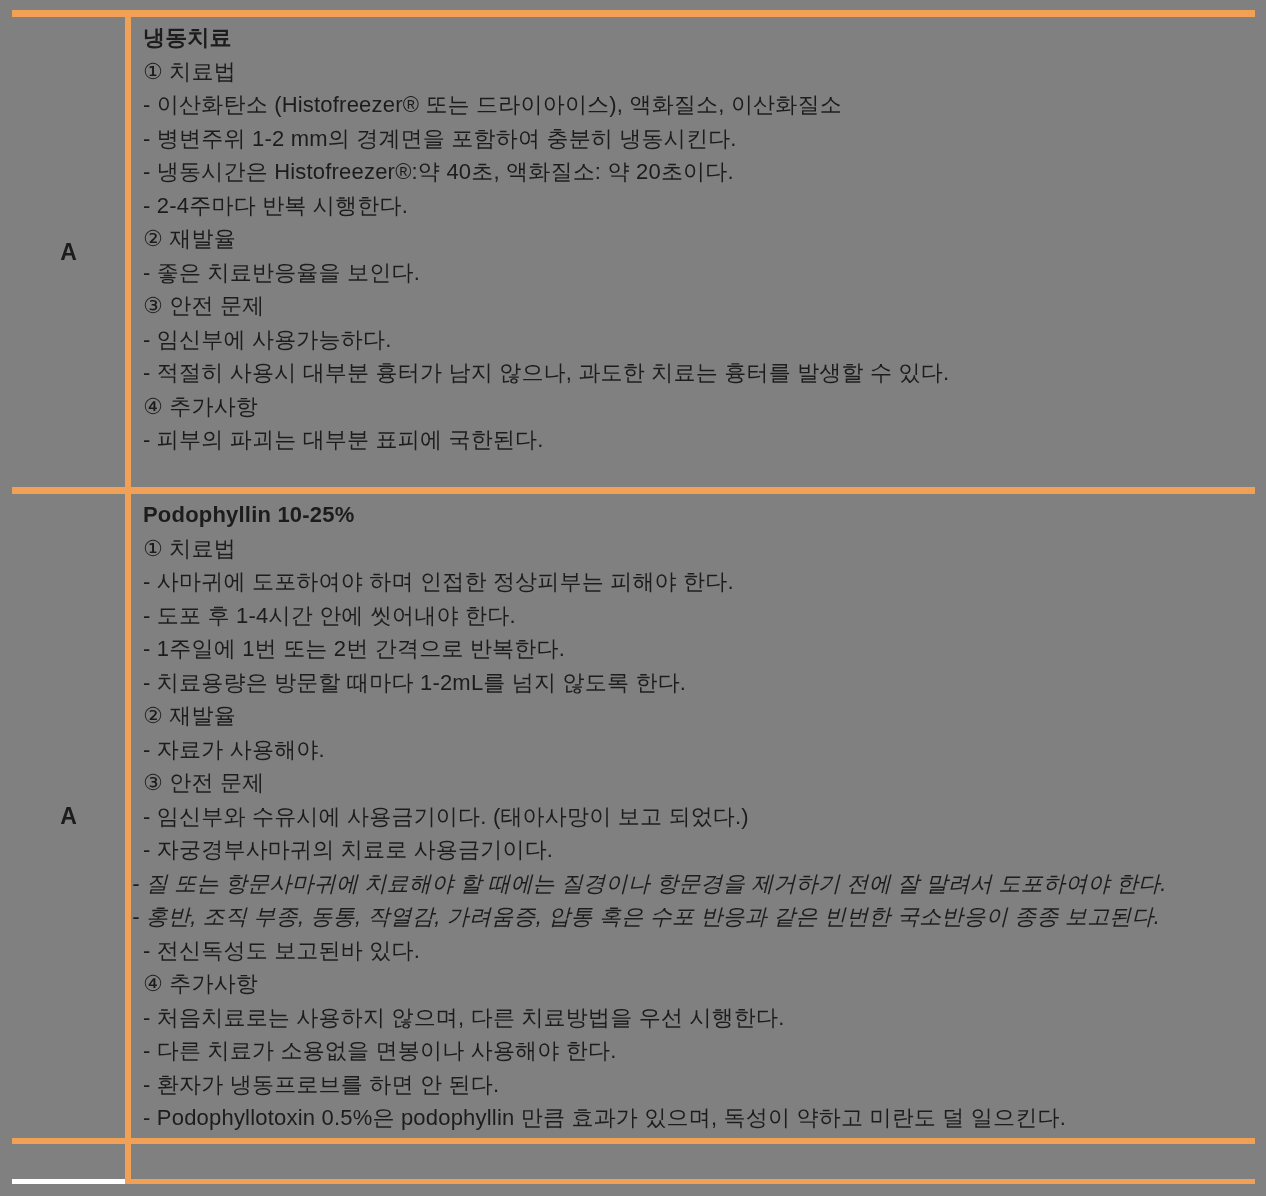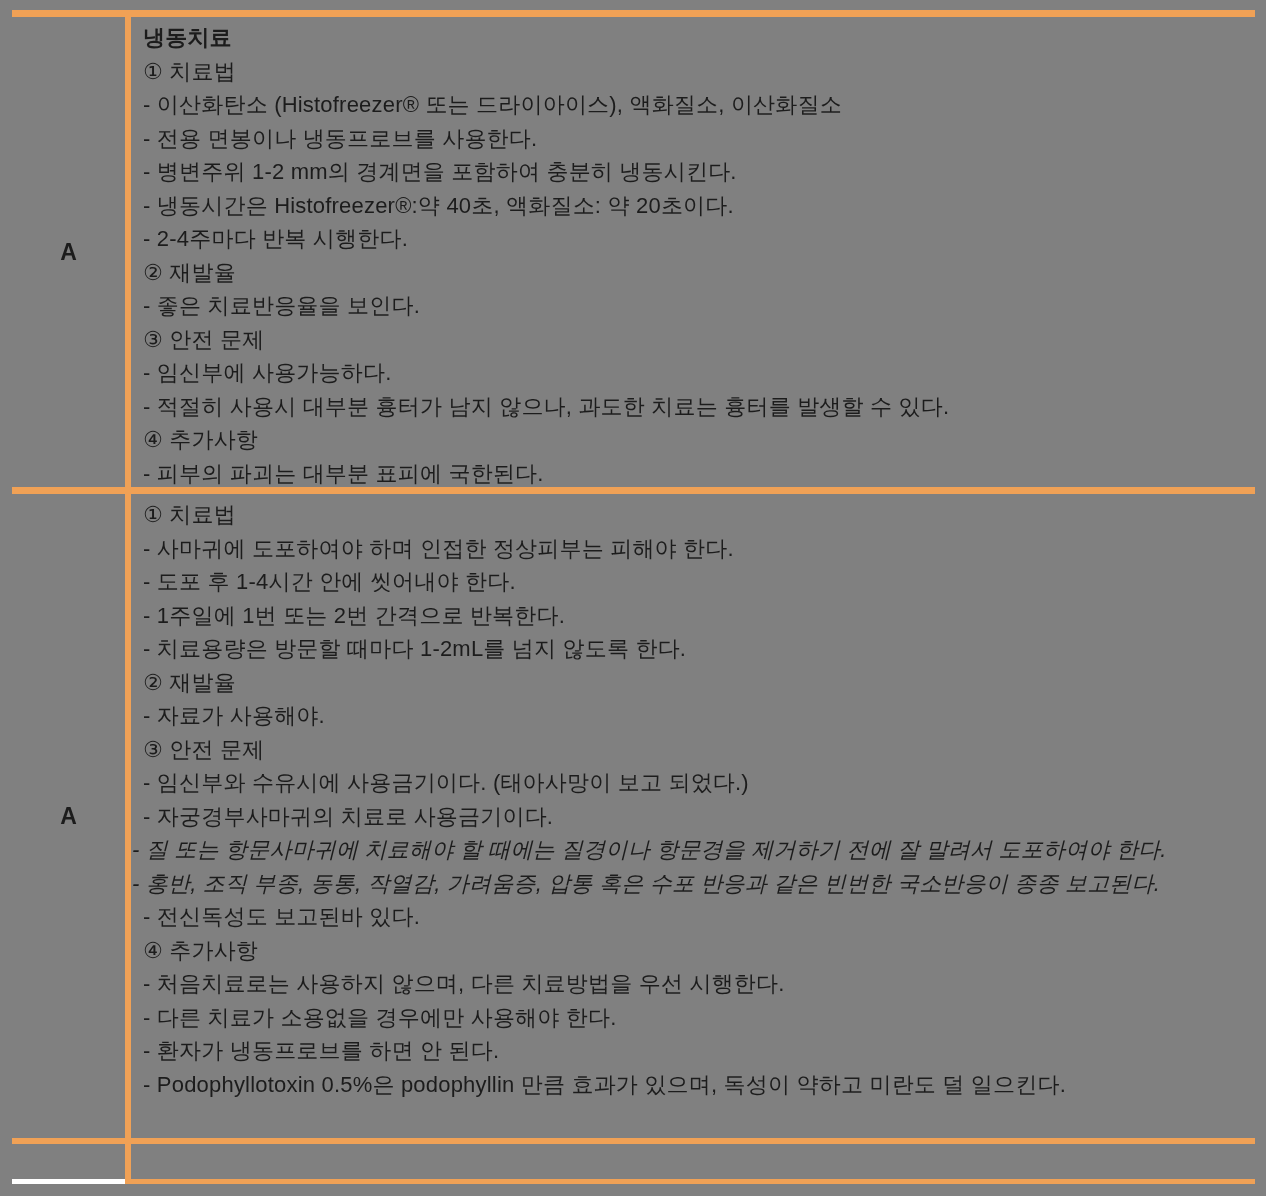--- a/index.html
+++ b/index.html
@@ -71,55 +71,55 @@
   <div class="rule bottom"></div>
   <div class="rule white"></div>
 
   <div class="row r1">
     <div class="grade-cell">A</div>
     <div class="content-cell">
       <div class="line title">냉동치료</div>
       <div>
           <div class="line">① 치료법</div>
           <div class="line">- 이산화탄소 (Histofreezer® 또는 드라이아이스), 액화질소, 이산화질소</div>
-          <div class="line">- 전용 면봉이나 냉동프로브를 사용한다.</div>
           <div class="line">- 병변주위 1-2 mm의 경계면을 포함하여 충분히 냉동시킨다.</div>
           <div class="line">- 냉동시간은 Histofreezer®:약 40초, 액화질소: 약 20초이다.</div>
           <div class="line">- 2-4주마다 반복 시행한다.</div>
           <div class="line">② 재발율</div>
           <div class="line">- 좋은 치료반응율을 보인다.</div>
           <div class="line">③ 안전 문제</div>
           <div class="line">- 임신부에 사용가능하다.</div>
           <div class="line">- 적절히 사용시 대부분 흉터가 남지 않으나, 과도한 치료는 흉터를 발생할 수 있다.</div>
           <div class="line">④ 추가사항</div>
           <div class="line">- 피부의 파괴는 대부분 표피에 국한된다.</div>
         </div>
     </div>
   </div>
 
   <div class="row r2">
     <div class="grade-cell">A</div>
     <div class="content-cell">
+      <div class="line title">Podophyllin 10-25%</div>
       <div>
           <div class="line">① 치료법</div>
           <div class="line">- 사마귀에 도포하여야 하며 인접한 정상피부는 피해야 한다.</div>
           <div class="line">- 도포 후 1-4시간 안에 씻어내야 한다.</div>
           <div class="line">- 1주일에 1번 또는 2번 간격으로 반복한다.</div>
           <div class="line">- 치료용량은 방문할 때마다 1-2mL를 넘지 않도록 한다.</div>
           <div class="line">② 재발율</div>
           <div class="line">- 자료가 사용해야.</div>
           <div class="line">③ 안전 문제</div>
           <div class="line">- 임신부와 수유시에 사용금기이다. (태아사망이 보고 되었다.)</div>
           <div class="line">- 자궁경부사마귀의 치료로 사용금기이다.</div>
           <div class="line outdent">- 질 또는 항문사마귀에 치료해야 할 때에는 질경이나 항문경을 제거하기 전에 잘 말려서 도포하여야 한다.</div>
           <div class="line outdent">- 홍반, 조직 부종, 동통, 작열감, 가려움증, 압통 혹은 수포 반응과 같은 빈번한 국소반응이 종종 보고된다.</div>
           <div class="line">- 전신독성도 보고된바 있다.</div>
           <div class="line">④ 추가사항</div>
           <div class="line">- 처음치료로는 사용하지 않으며, 다른 치료방법을 우선 시행한다.</div>
-          <div class="line">- 다른 치료가 소용없을 경우에만 사용해야 한다.</div>
+          <div class="line">- 다른 치료가 소용없을 면봉이나 사용해야 한다.</div>
           <div class="line">- 환자가 냉동프로브를 하면 안 된다.</div>
           <div class="line">- Podophyllotoxin 0.5%은 podophyllin 만큼 효과가 있으며, 독성이 약하고 미란도 덜 일으킨다.</div>
         </div>
     </div>
   </div>
 
   <div class="row r3">
     <div class="grade-cell"></div>
     <div class="content-cell"></div>
   </div>

